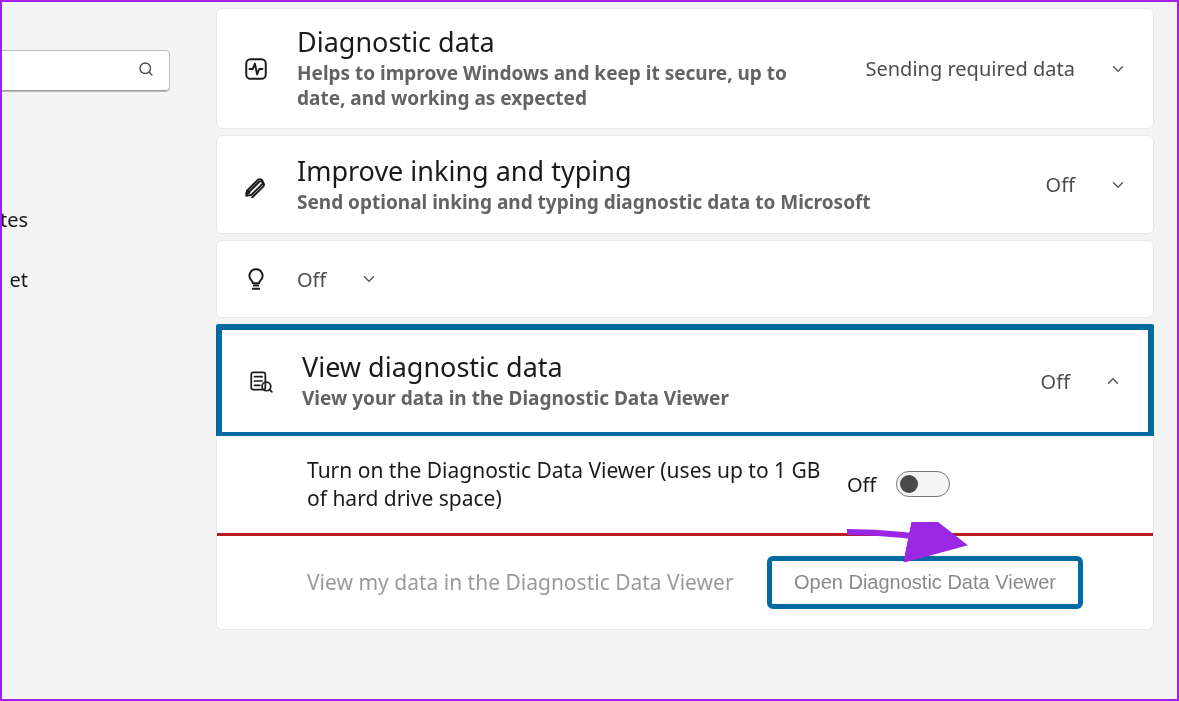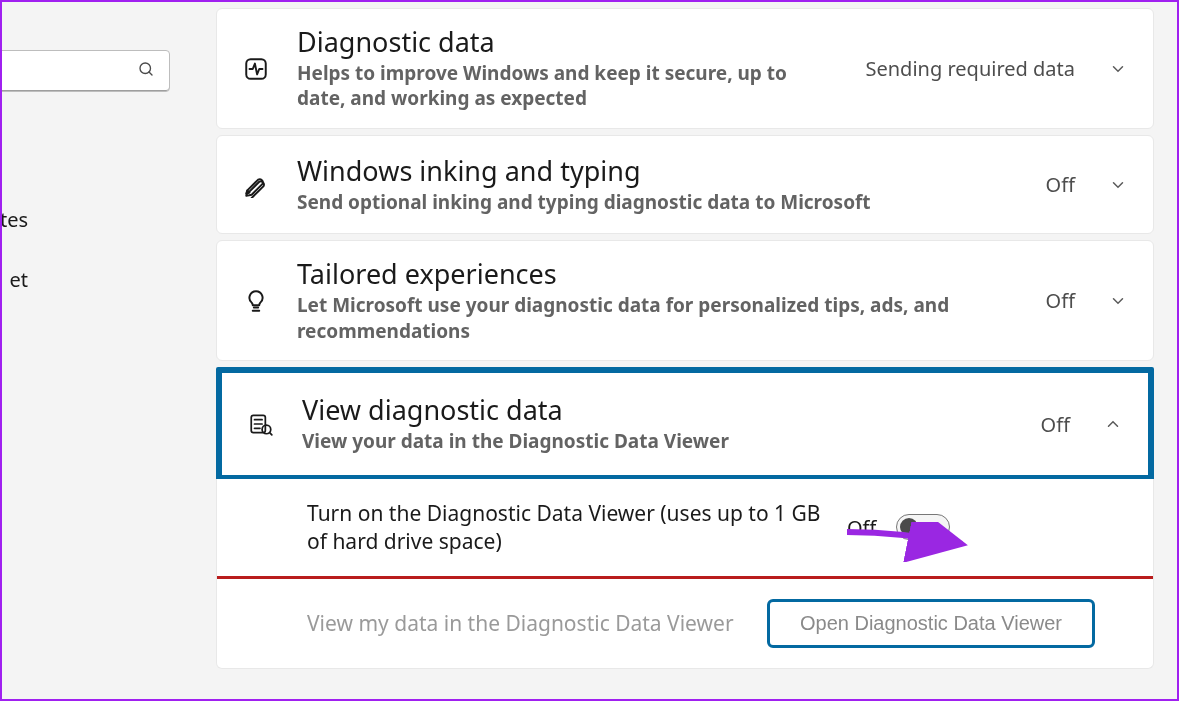--- a/index.html
+++ b/index.html
@@ -127,25 +127,25 @@
   .toggle::after {
     content: '';
     position: absolute;
     left: 3px; top: 3px;
     width: 18px; height: 18px;
     border-radius: 50%;
     background: #4a4a4a;
   }
 
   .ghost-btn {
-    border: 3px solid #0369a1;
+    border: 5px solid #0369a1;
     background: #fff;
     color: #8a8a8a;
     font-size: 20px;
-    padding: 10px 30px;
+    padding: 10px 22px;
     border-radius: 6px;
     cursor: default;
   }
 
   
   .arrow {
     position: absolute;
     left: 840px;
     top: 520px;
     width: 140px;
@@ -197,43 +197,39 @@
 
   <div class="card tight">
     <span class="card-icon">
       <svg viewBox="0 0 24 24" stroke-width="1.8" stroke-linecap="round" stroke-linejoin="round">
         <path d="M4 20 L15 9 a3 3 0 0 1 4 4 L8 24"></path>
         <path d="M4 20 L3 23 L6 22 Z" transform="translate(0,-3)"></path>
         <path d="M4 17 L14 7 a3 3 0 0 1 4 4 L8 21 L3 22 Z"></path>
       </svg>
     </span>
     <div class="card-text">
-      <div class="card-title">Windows inking and typing</div>
+      <div class="card-title">Improve inking and typing</div>
       <div class="card-sub">Send optional inking and typing diagnostic data to Microsoft</div>
     </div>
     <span class="card-status">Off</span>
     <span class="chev">
       <svg viewBox="0 0 24 24" stroke-width="2" stroke-linecap="round">
           <polyline points="6 9 12 15 18 9"></polyline>
         </svg>
     </span>
   </div>
 
   <div class="card">
     <span class="card-icon">
       <svg viewBox="0 0 24 24" stroke-width="1.8" stroke-linecap="round" stroke-linejoin="round">
         <path d="M9 21h6"></path>
         <path d="M10 18h4"></path>
         <path d="M12 3a6 6 0 0 0 -4 10.5c.7.8 1 1.5 1 2.5h6c0-1 .3-1.7 1-2.5A6 6 0 0 0 12 3z"></path>
       </svg>
     </span>
-    <div class="card-text">
-      <div class="card-title">Tailored experiences</div>
-      <div class="card-sub">Let Microsoft use your diagnostic data for personalized tips, ads, and recommendations</div>
-    </div>
     <span class="card-status">Off</span>
     <span class="chev">
       <svg viewBox="0 0 24 24" stroke-width="2" stroke-linecap="round">
           <polyline points="6 9 12 15 18 9"></polyline>
         </svg>
     </span>
   </div>
 
   <div class="card highlighted" style="padding-top:20px;padding-bottom:20px">
     <span class="card-icon">

